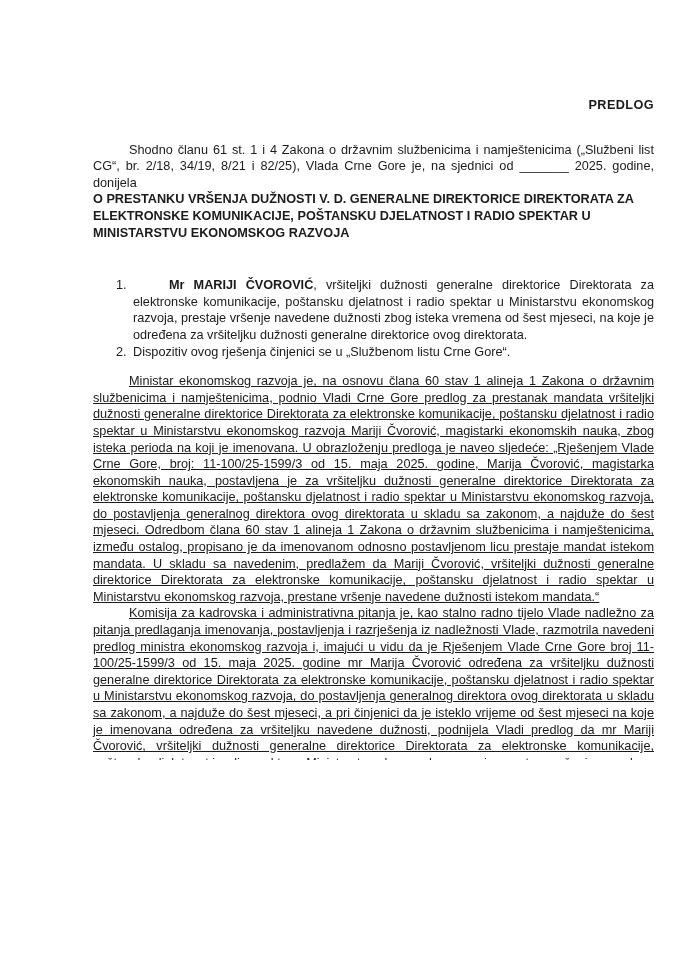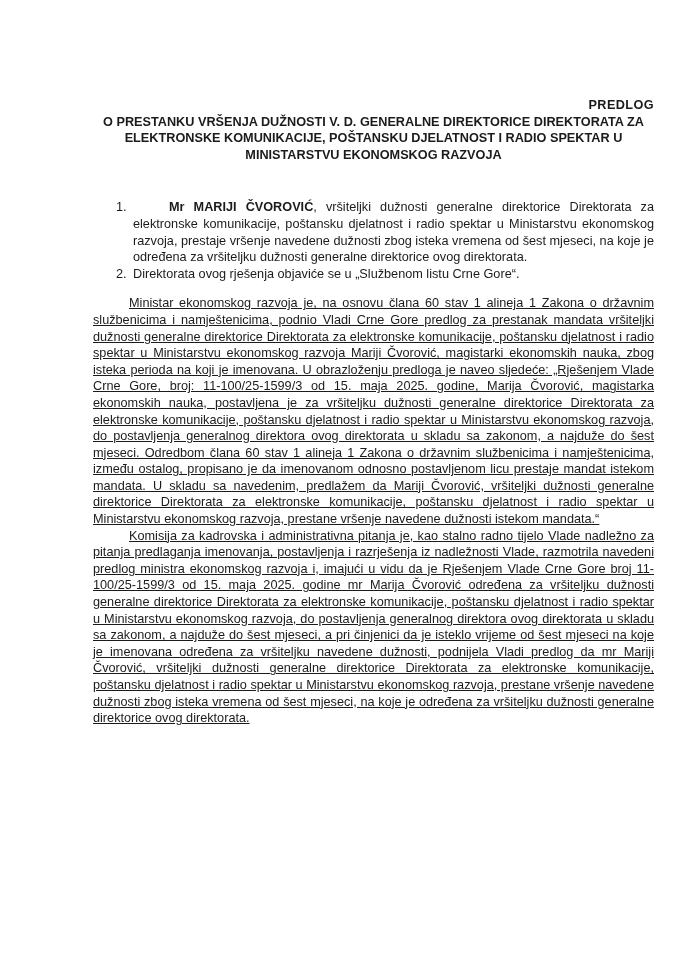--- a/index.html
+++ b/index.html
@@ -14,45 +14,46 @@
     width: 679px; height: 760px;
     padding: 97px 57px 8px 61px;
     font-size: 12.7px;
     line-height: 16.6px;
     overflow: hidden;
     margin-left: 32px;
   }
   .predlog { text-align: right; font-weight: bold; letter-spacing: 0.4px; }
   .intro { margin: 28px 0 0 0; text-indent: 36px; text-align: justify; }
   .title { margin: 23px 0 0 0; text-align: center; font-weight: bold; }
-  .subtitle { margin: 0; text-align: center; font-weight: bold; }
+  .subtitle { margin: 0; font-weight: bold; }
   ol.items { margin: 36px 0 0 0; padding: 0 0 0 37px; }
   ol.items li { text-align: justify; padding-left: 3px; margin: 0; }
   .section-heading { margin: 16px 0 0 0; text-align: center; font-weight: bold; }
   .body-para { margin: 0; text-indent: 36px; text-align: justify; text-decoration: underline; }
   .body-para.first { margin-top: 13px; }
   .bold { font-weight: bold; padding-left: 36px; }
 </style>
 </head>
 <body>
 
 <div class="page">
 
   <div class="predlog">PREDLOG</div>
 
+  <p class="intro">Shodno članu 61 st. 1 i 4 Zakona o državnim službenicima i namještenicima („Službeni list CG“, br. 2/18, 34/19, 8/21 i 82/25), Vlada Crne Gore je, na sjednici od _______ 2025. godine, donijela</p>
 
 
   <div class="subtitle">O PRESTANKU VRŠENJA DUŽNOSTI V. D. GENERALNE DIREKTORICE DIREKTORATA ZA ELEKTRONSKE KOMUNIKACIJE, POŠTANSKU DJELATNOST I RADIO SPEKTAR U MINISTARSTVU EKONOMSKOG RAZVOJA</div>
 
   <ol class="items">
     <li>
       <span class="bold">Mr MARIJI ČVOROVIĆ</span><span>, vršiteljki dužnosti generalne direktorice Direktorata za elektronske komunikacije, poštansku djelatnost i radio spektar u Ministarstvu ekonomskog razvoja, prestaje vršenje navedene dužnosti zbog isteka vremena od šest mjeseci, na koje je određena za vršiteljku dužnosti generalne direktorice ovog direktorata.</span>
     </li>
     <li>
-      <span>Direktorata ovog rješenja objaviće se u „Službenom listu Crne Gore“.</span>
+      <span>Dispozitiv ovog rješenja činjenici se u „Službenom listu Crne Gore“.</span>
     </li>
   </ol>
 
 
   <p class="body-para first">Ministar ekonomskog razvoja je, na osnovu člana 60 stav 1 alineja 1 Zakona o državnim službenicima i namještenicima, podnio Vladi Crne Gore predlog za prestanak mandata vršiteljki dužnosti generalne direktorice Direktorata za elektronske komunikacije, poštansku djelatnost i radio spektar u Ministarstvu ekonomskog razvoja Mariji Čvorović, magistarki ekonomskih nauka, zbog isteka perioda na koji je imenovana. U obrazloženju predloga je naveo sljedeće: „Rješenjem Vlade Crne Gore, broj: 11-100/25-1599/3 od 15. maja 2025. godine, Marija Čvorović, magistarka ekonomskih nauka, postavljena je za vršiteljku dužnosti generalne direktorice Direktorata za elektronske komunikacije, poštansku djelatnost i radio spektar u Ministarstvu ekonomskog razvoja, do postavljenja generalnog direktora ovog direktorata u skladu sa zakonom, a najduže do šest mjeseci. Odredbom člana 60 stav 1 alineja 1 Zakona o državnim službenicima i namještenicima, između ostalog, propisano je da imenovanom odnosno postavljenom licu prestaje mandat istekom mandata. U skladu sa navedenim, predlažem da Mariji Čvorović, vršiteljki dužnosti generalne direktorice Direktorata za elektronske komunikacije, poštansku djelatnost i radio spektar u Ministarstvu ekonomskog razvoja, prestane vršenje navedene dužnosti istekom mandata.“</p>
 
   <p class="body-para">Komisija za kadrovska i administrativna pitanja je, kao stalno radno tijelo Vlade nadležno za pitanja predlaganja imenovanja, postavljenja i razrješenja iz nadležnosti Vlade, razmotrila navedeni predlog ministra ekonomskog razvoja i, imajući u vidu da je Rješenjem Vlade Crne Gore broj 11-100/25-1599/3 od 15. maja 2025. godine mr Marija Čvorović određena za vršiteljku dužnosti generalne direktorice Direktorata za elektronske komunikacije, poštansku djelatnost i radio spektar u Ministarstvu ekonomskog razvoja, do postavljenja generalnog direktora ovog direktorata u skladu sa zakonom, a najduže do šest mjeseci, a pri činjenici da je isteklo vrijeme od šest mjeseci na koje je imenovana određena za vršiteljku navedene dužnosti, podnijela Vladi predlog da mr Mariji Čvorović, vršiteljki dužnosti generalne direktorice Direktorata za elektronske komunikacije, poštansku djelatnost i radio spektar u Ministarstvu ekonomskog razvoja, prestane vršenje navedene dužnosti zbog isteka vremena od šest mjeseci, na koje je određena za vršiteljku dužnosti generalne direktorice ovog direktorata.</p>
 
 </div>
 

